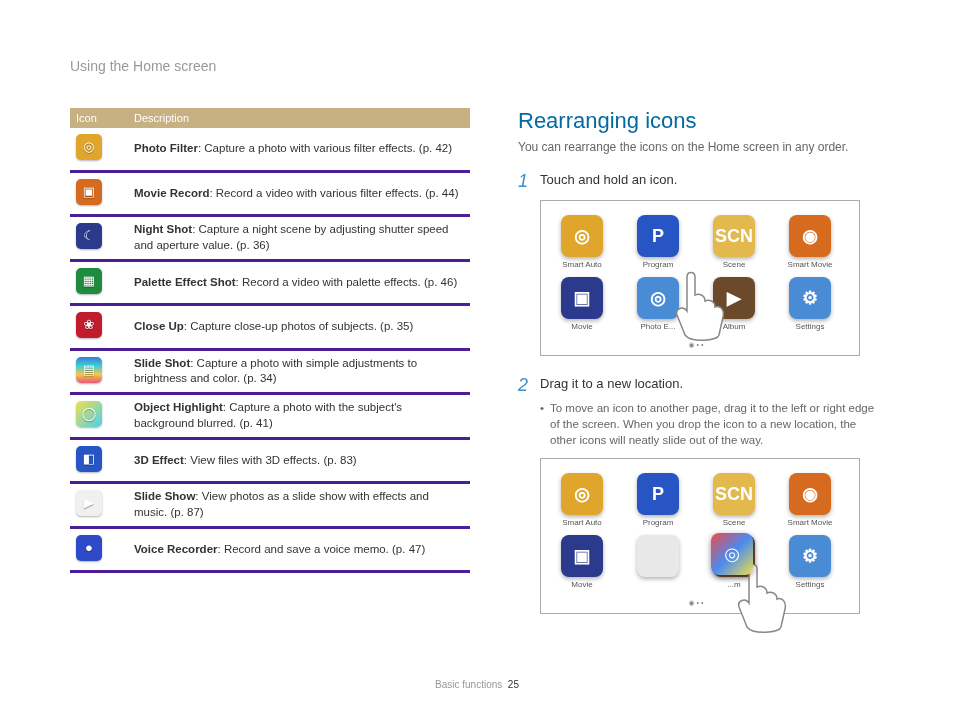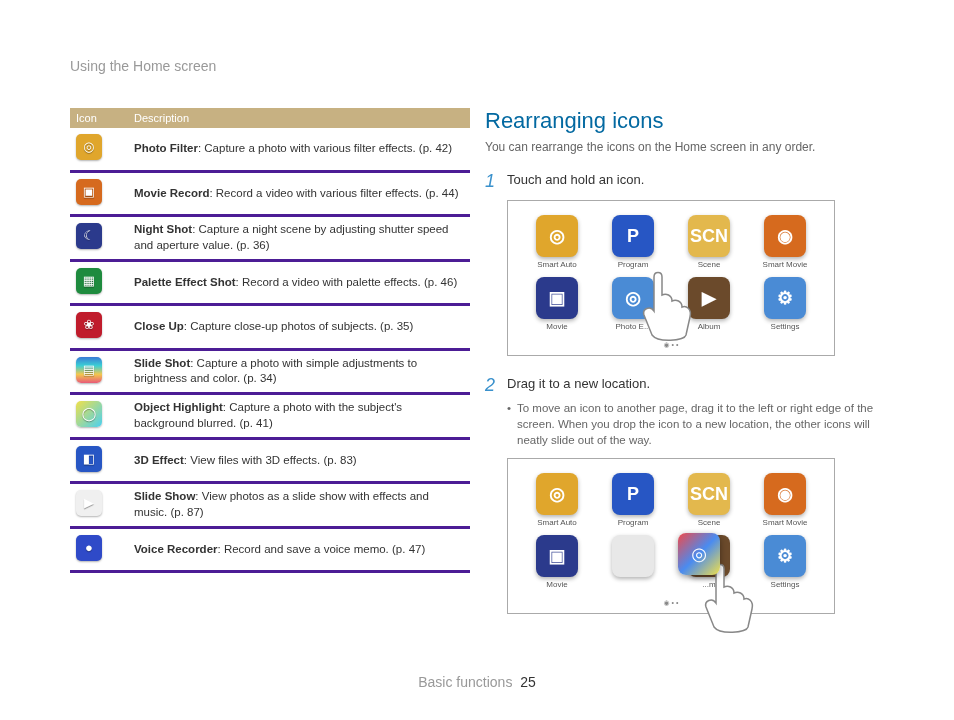--- a/index.html
+++ b/index.html
@@ -14,21 +14,21 @@
   .section-title {
     position: absolute;
     top: 58px;
     left: 70px;
     font-size: 14px;
     color: #999;
     font-weight: 300;
   }
   .columns {
     display: flex;
-    gap: 15px;
+    gap: 48px;
     position: absolute;
     top: 108px;
     left: 70px;
     right: 70px;
   }
   .left-col { width: 400px; }
   .right-col { flex: 1; }
 
   table {
     border-collapse: collapse;
@@ -102,21 +102,21 @@
     font-size: 11.5px;
     color: #666;
     margin-left: 22px;
     margin-bottom: 10px;
     line-height: 1.4;
   }
 
   .home-screen {
     border: 1px solid #aaa;
     width: 302px;
-    padding: 14px 12px 6px 12px;
+    padding: 14px 12px 6px 4px;
     margin: 10px 0 20px 22px;
     position: relative;
   }
   .grid {
     display: flex;
     flex-wrap: wrap;
     gap: 4px 20px;
     justify-content: center;
   }
   .app {
@@ -165,21 +165,21 @@
     pointer-events: none;
   }
   .finger svg { width: 100%; height: 100%; }
 
   .footer {
     position: absolute;
     bottom: 30px;
     left: 0;
     right: 0;
     text-align: center;
-    font-size: 14px;
+    font-size: 10px;
     color: #999;
   }
   .page-num { color: #333; }
 </style>
 </head>
 <body>
 
 <div class="section-title">Using the Home screen</div>
 
 <div class="columns">

